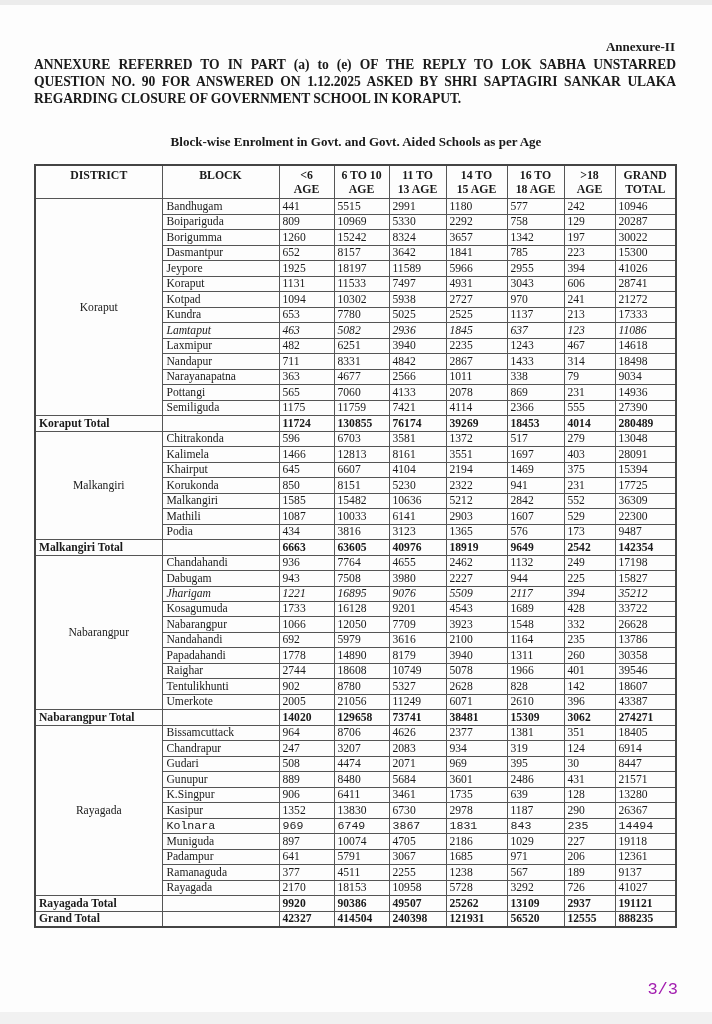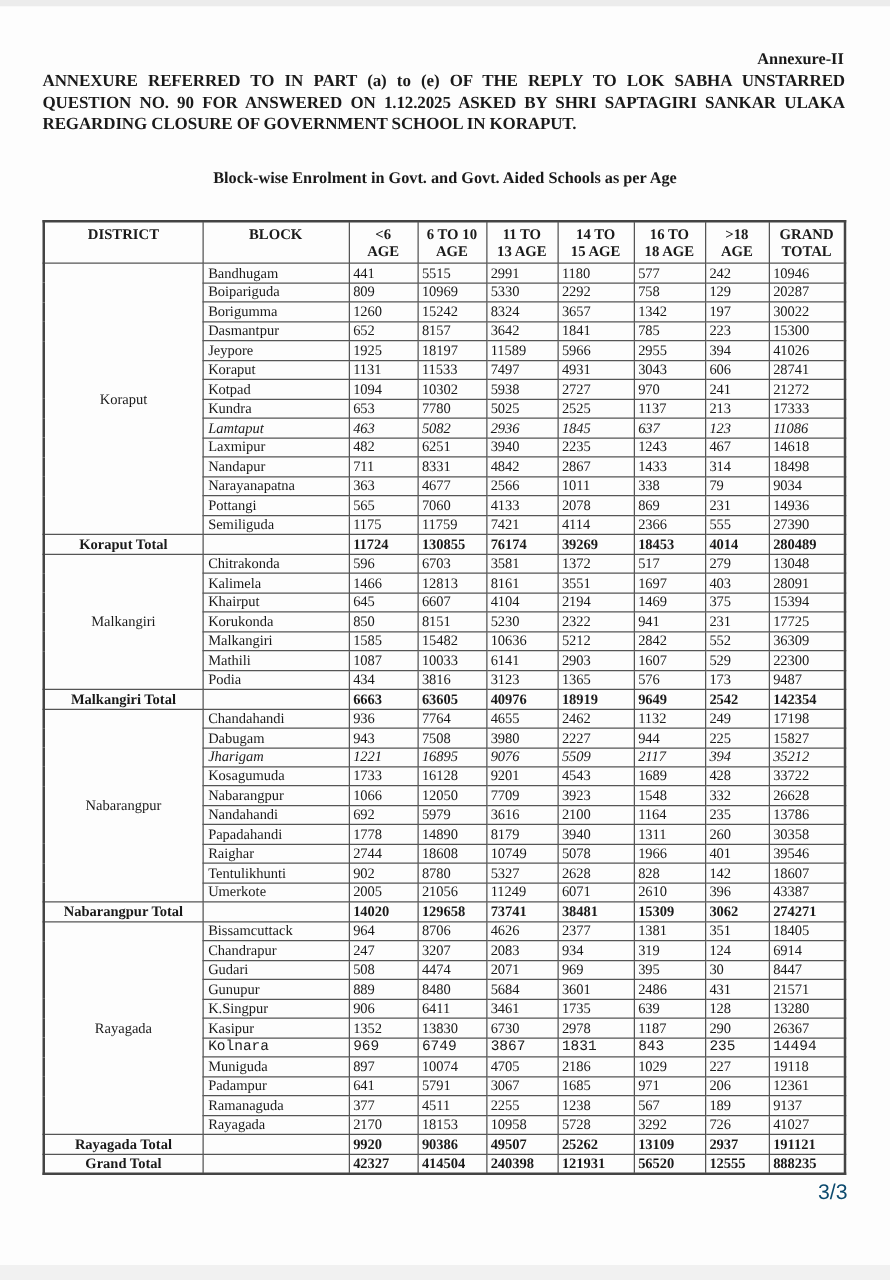--- a/index.html
+++ b/index.html
@@ -10,32 +10,32 @@
   .topbar { position:absolute; left:0; top:0; width:712px; height:5px; background:#ececec; }
   .bottombar { position:absolute; left:0; bottom:0; width:712px; height:12px; background:#f1f1f1; }
   .annex-label { position:absolute; right:37px; top:39px; font-weight:bold; font-size:13px; }
   .heading {
     position:absolute; left:34px; top:56px; width:642px;
     font-weight:bold; font-size:13.6px; line-height:17px; text-align:justify; text-align-last:left;
     letter-spacing:-0.1px;
   }
   .subtitle { position:absolute; left:0; width:712px; top:134px; text-align:center; font-weight:bold; font-size:13px; }
   table.data {
-    position:absolute; left:34px; top:176px; border-collapse:collapse;
+    position:absolute; left:34px; top:164px; border-collapse:collapse;
     font-size:11.6px; line-height:13px;
   }
   table.data td, table.data th { border:1px solid #555; padding:0 3px; white-space:nowrap; }
   table.data th { font-weight:bold; text-align:center; vertical-align:top; padding-top:2px; height:30px; line-height:14px; font-size:11.8px;}
   table.data td.num { text-align:left; }
   table.data td.block { text-align:left; padding-left:4px; }
   table.data td.district { text-align:center; vertical-align:middle; }
   table.data tr.total td { font-weight:bold; }
-  table.data tr.total td.tlabel { text-align:center; }
+  table.data tr.total td.tlabel { text-align:left; }
   .outer { border:2px solid #444 !important; }
-  .page-indicator { position:absolute; right:34px; top:944px; font-family:Liberation Sans, sans-serif; font-size:17px; color:#0c4a6e; }
+  .page-indicator { position:absolute; right:34px; top:980px; font-family:Liberation Mono, monospace; font-size:17px; color:#a21caf; }
 </style>
 </head>
 <body>
 
 <div class="topbar"></div>
 
 <div class="annex-label">Annexure-II</div>
 <div class="heading">ANNEXURE REFERRED TO IN PART (a) to (e) OF THE REPLY TO LOK SABHA UNSTARRED QUESTION NO. 90 FOR ANSWERED ON 1.12.2025 ASKED BY SHRI SAPTAGIRI SANKAR ULAKA REGARDING CLOSURE OF GOVERNMENT SCHOOL IN KORAPUT.</div>
 <div class="subtitle">Block-wise Enrolment in Govt. and Govt. Aided Schools as per Age</div>
 

